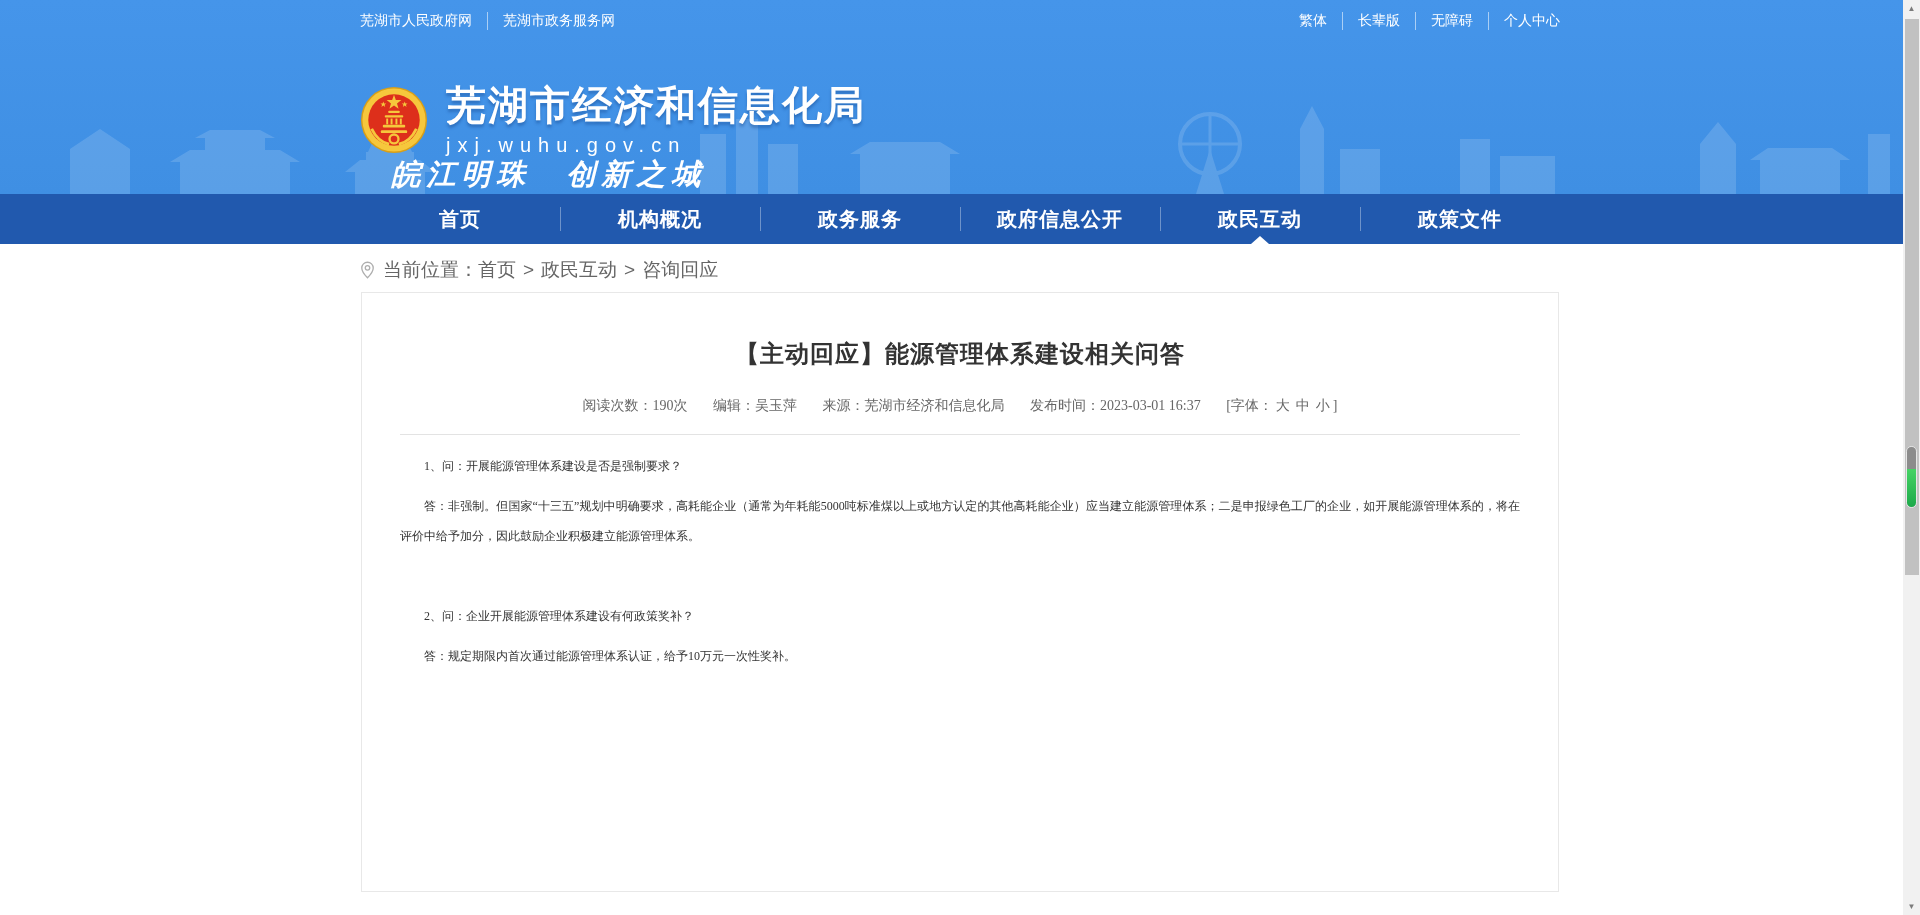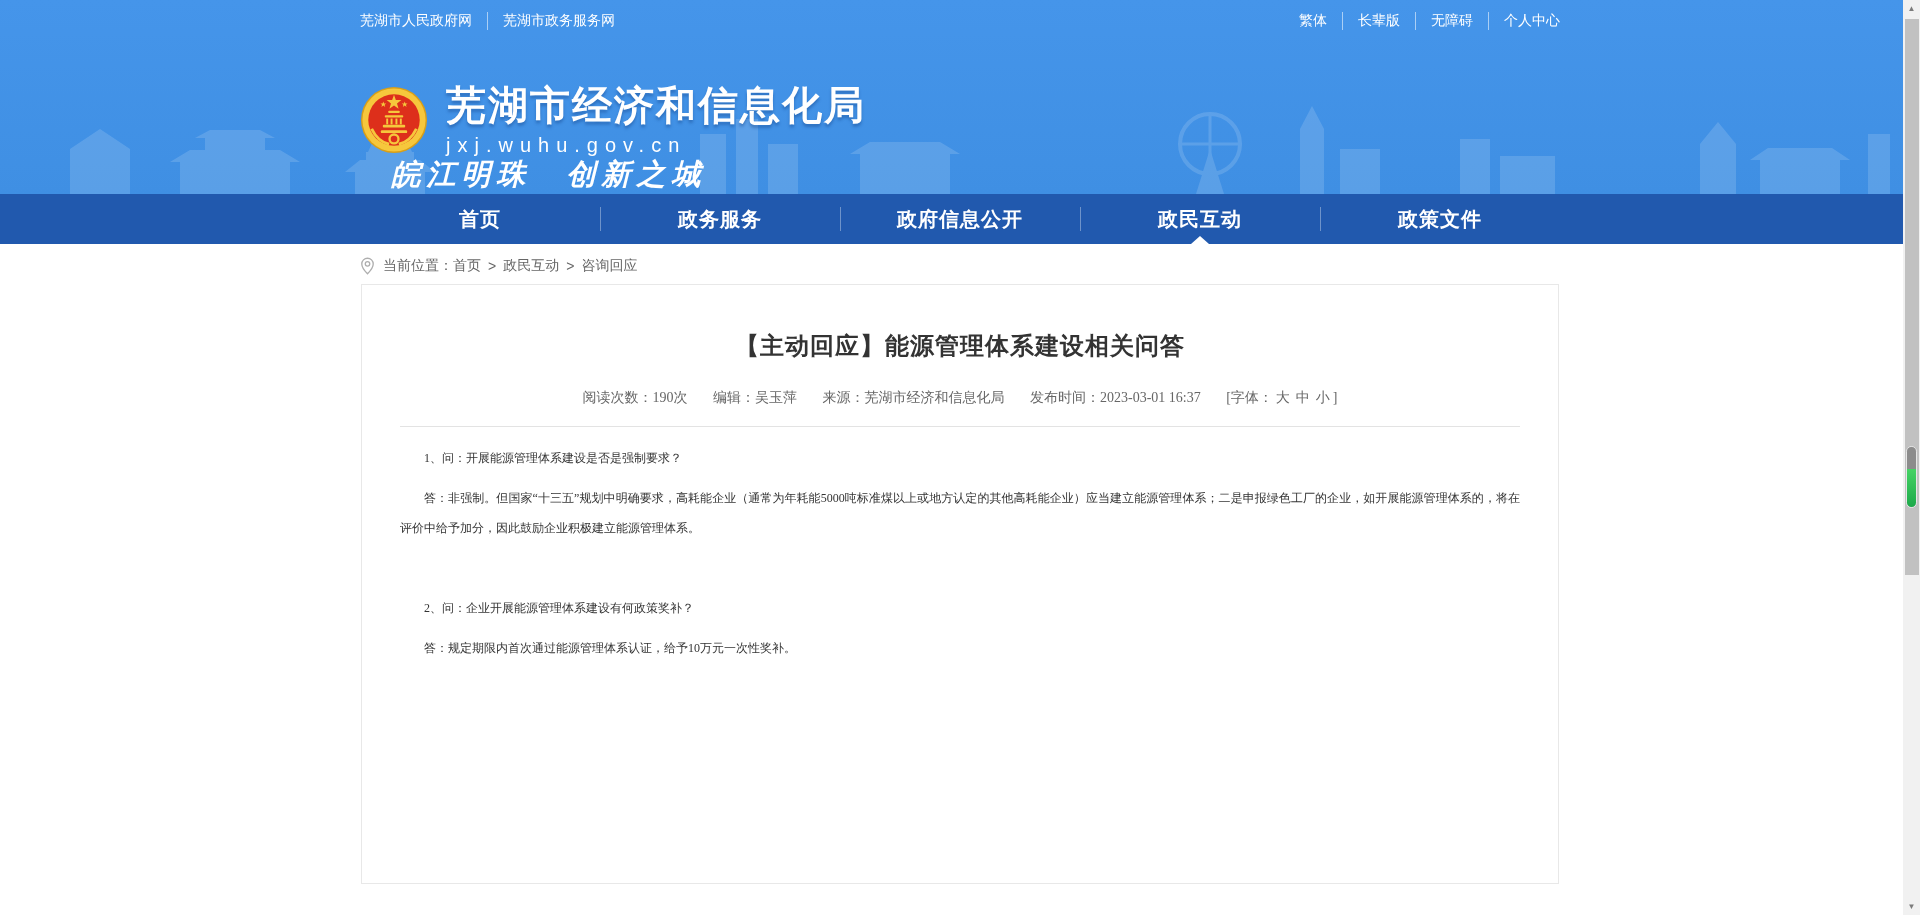--- a/index.html
+++ b/index.html
@@ -50,21 +50,21 @@
   }
   .nav-item + .nav-item::before {
     content:""; position:absolute; left:0; top:13px; height:24px; width:1px; background:rgba(255,255,255,.35);
   }
   .nav-item.active::after {
     content:""; position:absolute; bottom:0; left:50%; transform:translateX(-50%);
     border-left:9px solid transparent; border-right:9px solid transparent; border-bottom:8px solid #ffffff;
   }
 
   
-  .breadcrumb-row { display:flex; align-items:center; padding:13px 0 9px; font-size:14px; color:#666; }
+  .breadcrumb-row { display:flex; align-items:center; padding:13px 0 9px; font-size:19px; color:#666; }
   .breadcrumb-row .pin { display:flex; margin-right:8px; }
   .breadcrumb-row a { color:#666; text-decoration:none; }
   .breadcrumb-row .sep { margin:0 7px; color:#666; }
 
   
   .content-box {
     width:1198px; margin:0 auto; background:#fff; border:1px solid #e8e8e8;
     padding:0 38px; min-height:600px;
   }
   .article-title { text-align:center; font-size:24px; font-weight:bold; color:#333; margin:45px 0 0; letter-spacing:1px; }
@@ -183,20 +183,21 @@
       <rect x="1760" y="66" width="80" height="34"></rect>
       <polygon points="1750,66 1850,66 1832,54 1768,54"></polygon>
       <rect x="1868" y="40" width="22" height="60"></rect>
     </g>
   </svg>
 </header>
 
 <nav class="navbar">
   <ul class="container nav-list">
     <li class="nav-item">首页</li>
+    <li class="nav-item">机构概况</li>
     <li class="nav-item">政务服务</li>
     <li class="nav-item">政府信息公开</li>
     <li class="nav-item active">政民互动</li>
     <li class="nav-item">政策文件</li>
   </ul>
 </nav>
 
 <div class="container breadcrumb-row">
   <span class="pin">
     <svg width="15" height="18" viewBox="0 0 16 19" aria-hidden="true">

